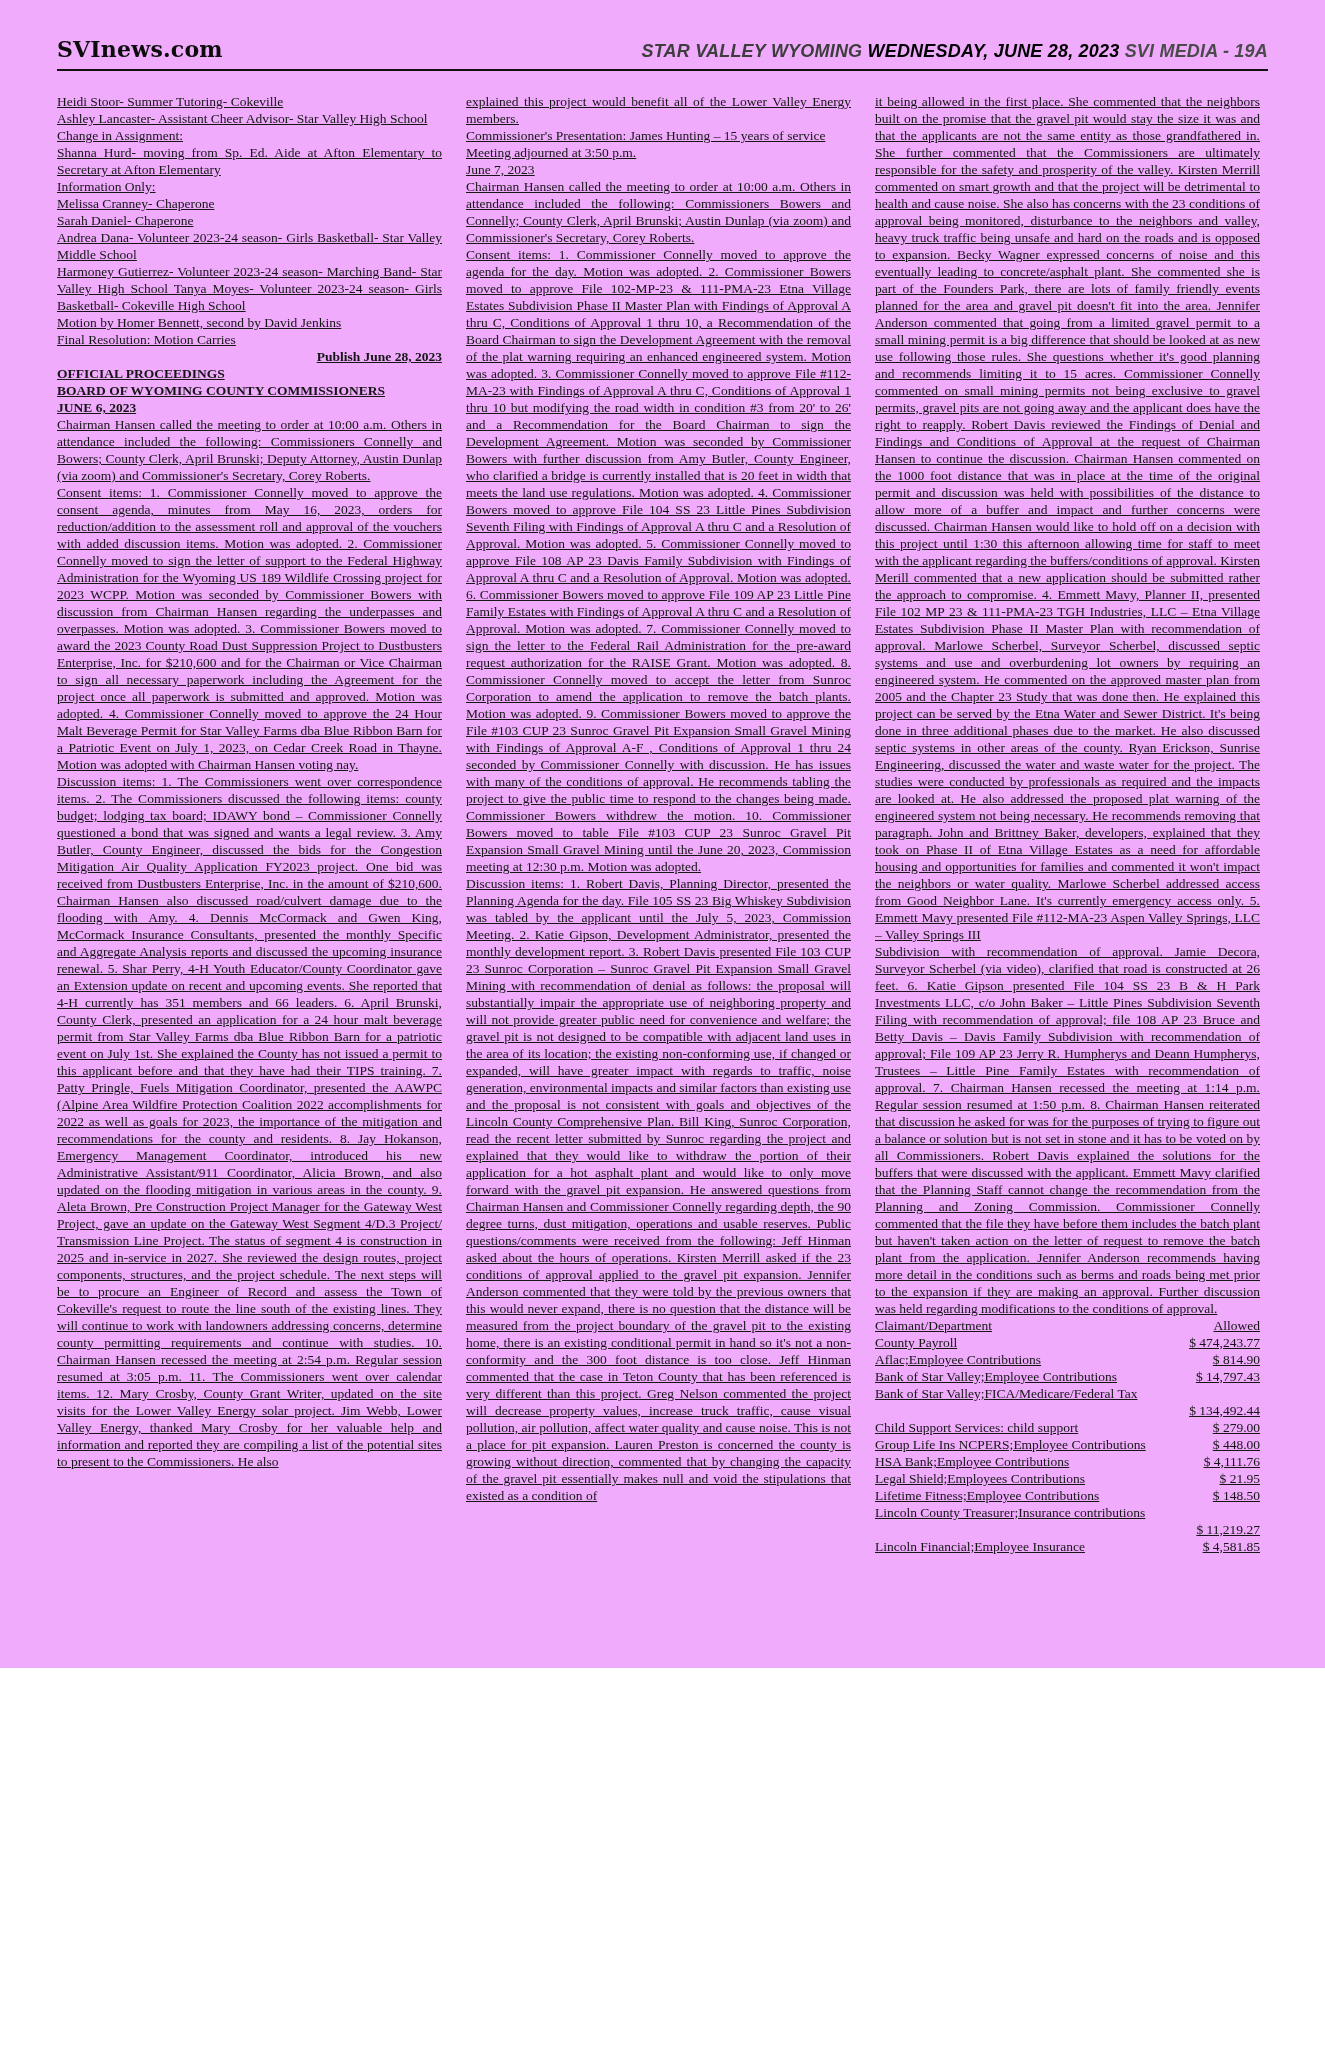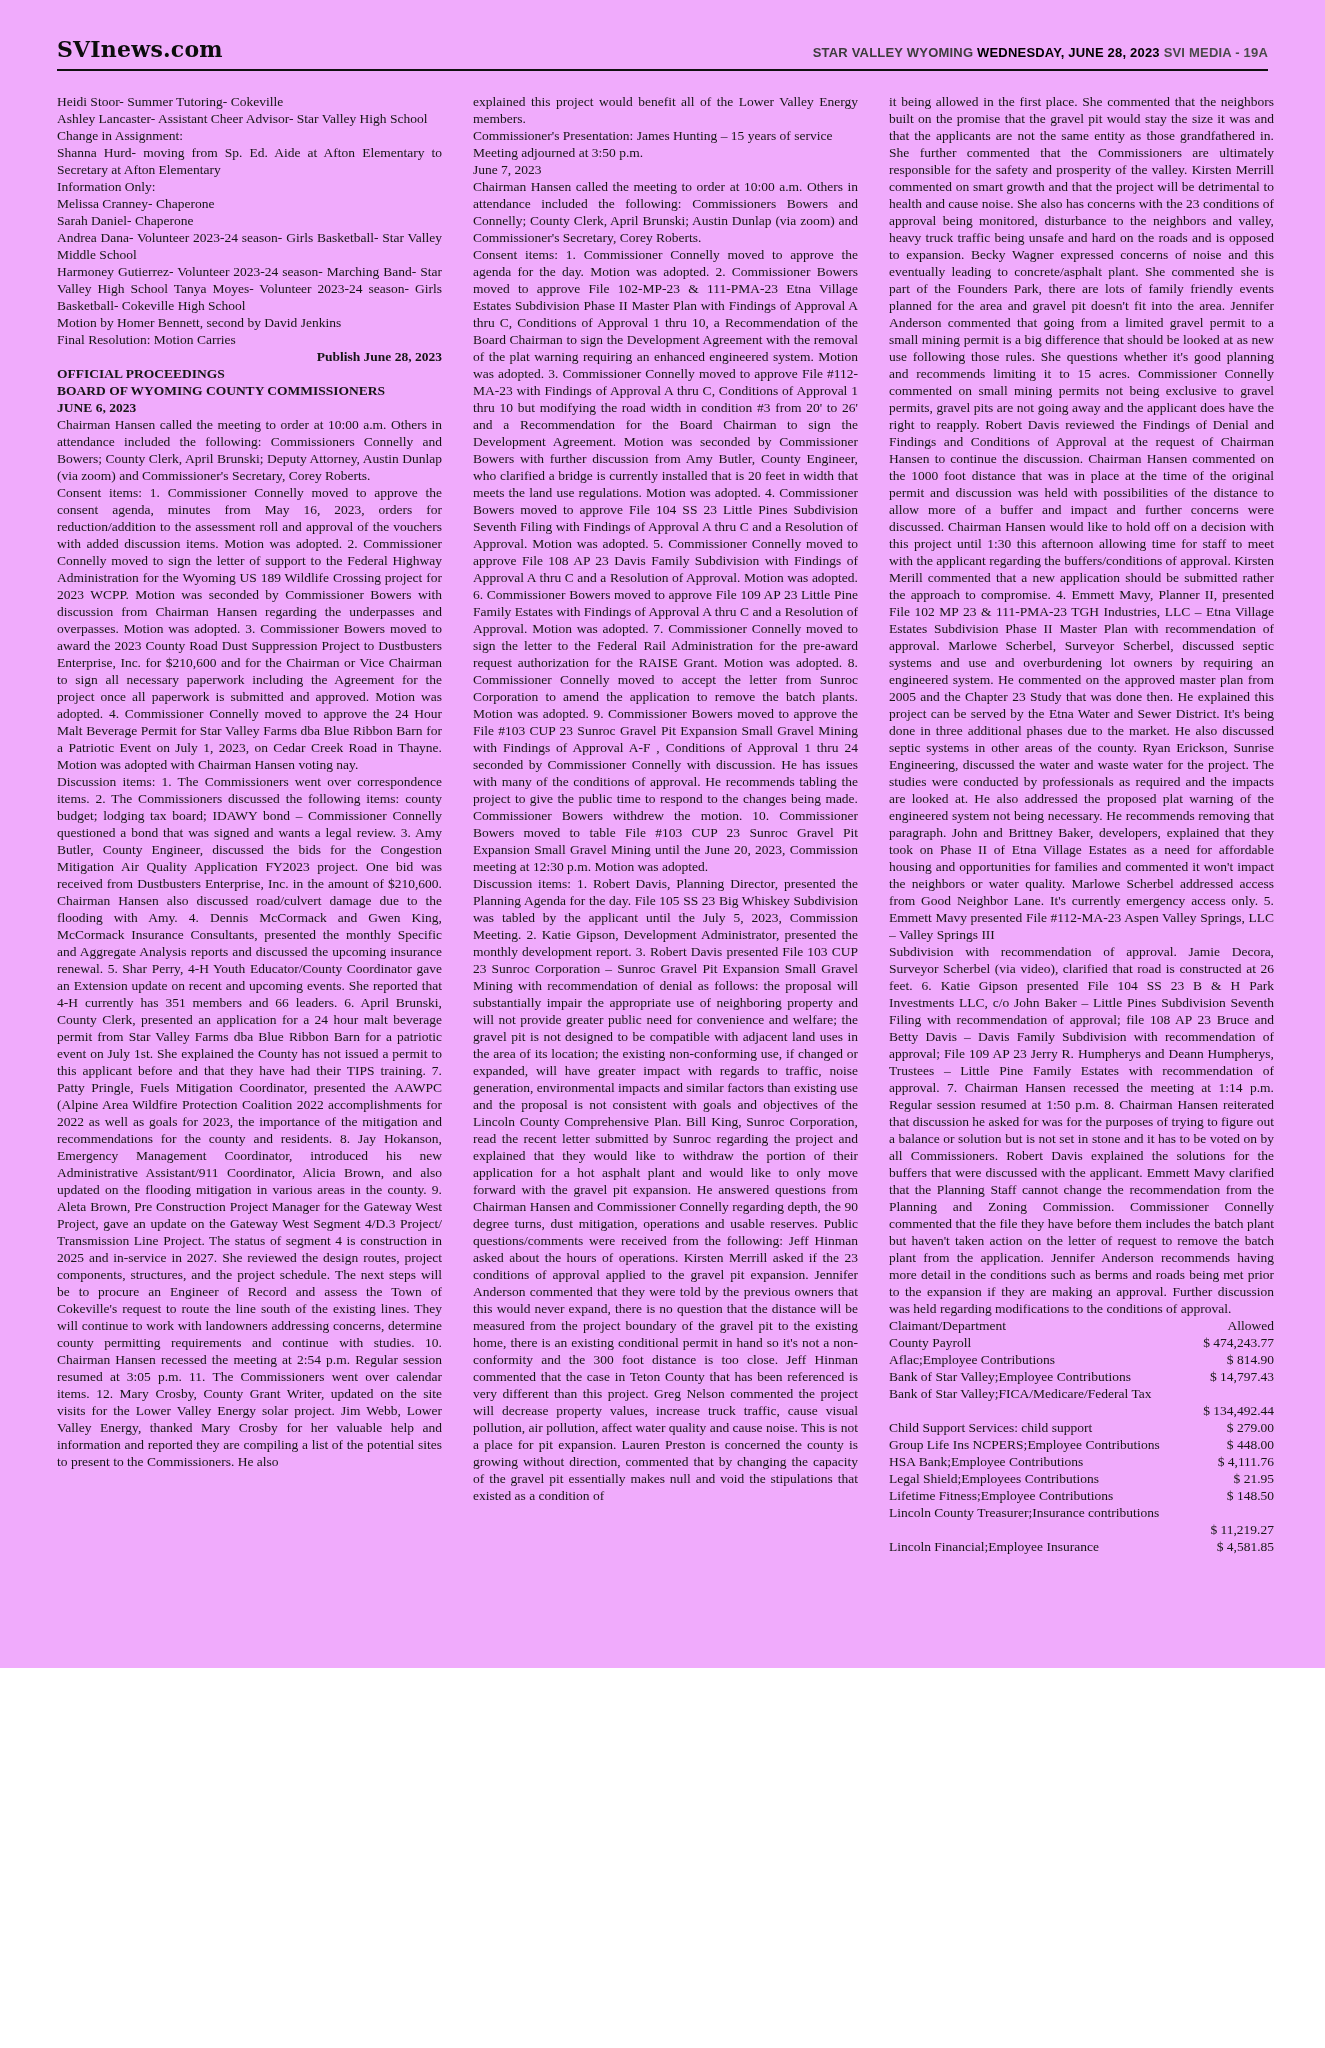--- a/index.html
+++ b/index.html
@@ -23,36 +23,38 @@
   }
   .masthead {
     font-family: "DejaVu Serif", serif;
     font-weight: bold;
     font-size: 22px;
     letter-spacing: 0.2px;
     color: #0d0d0d;
   }
   .hdr-right {
     font-family: "Liberation Sans", sans-serif;
-    font-size: 13px;
+    font-size: 18px;
     letter-spacing: 0.2px;
     color: #3d3d3d;
     white-space: nowrap;
+    font-style: italic;
   }
   .hdr-loc { color: #3d3d3d; font-weight: bold; }
   .hdr-date { color: #000000; font-weight: bold; }
   .hdr-media { color: #4a4a4a; font-weight: bold; }
   .rule {
     border-top: 2px solid #101010;
     margin-top: 7px;
   }
   .columns {
     display: flex;
-    gap: 31px;
+    gap: 24px;
     margin-top: 22px;
+    text-decoration: underline;
   }
   .col {
     flex: 0 0 385px;
     width: 385px;
     font-size: 13.5px;
     line-height: 17px;
     text-align: justify;
     overflow: hidden;
   }
   .col p { margin: 0; }

